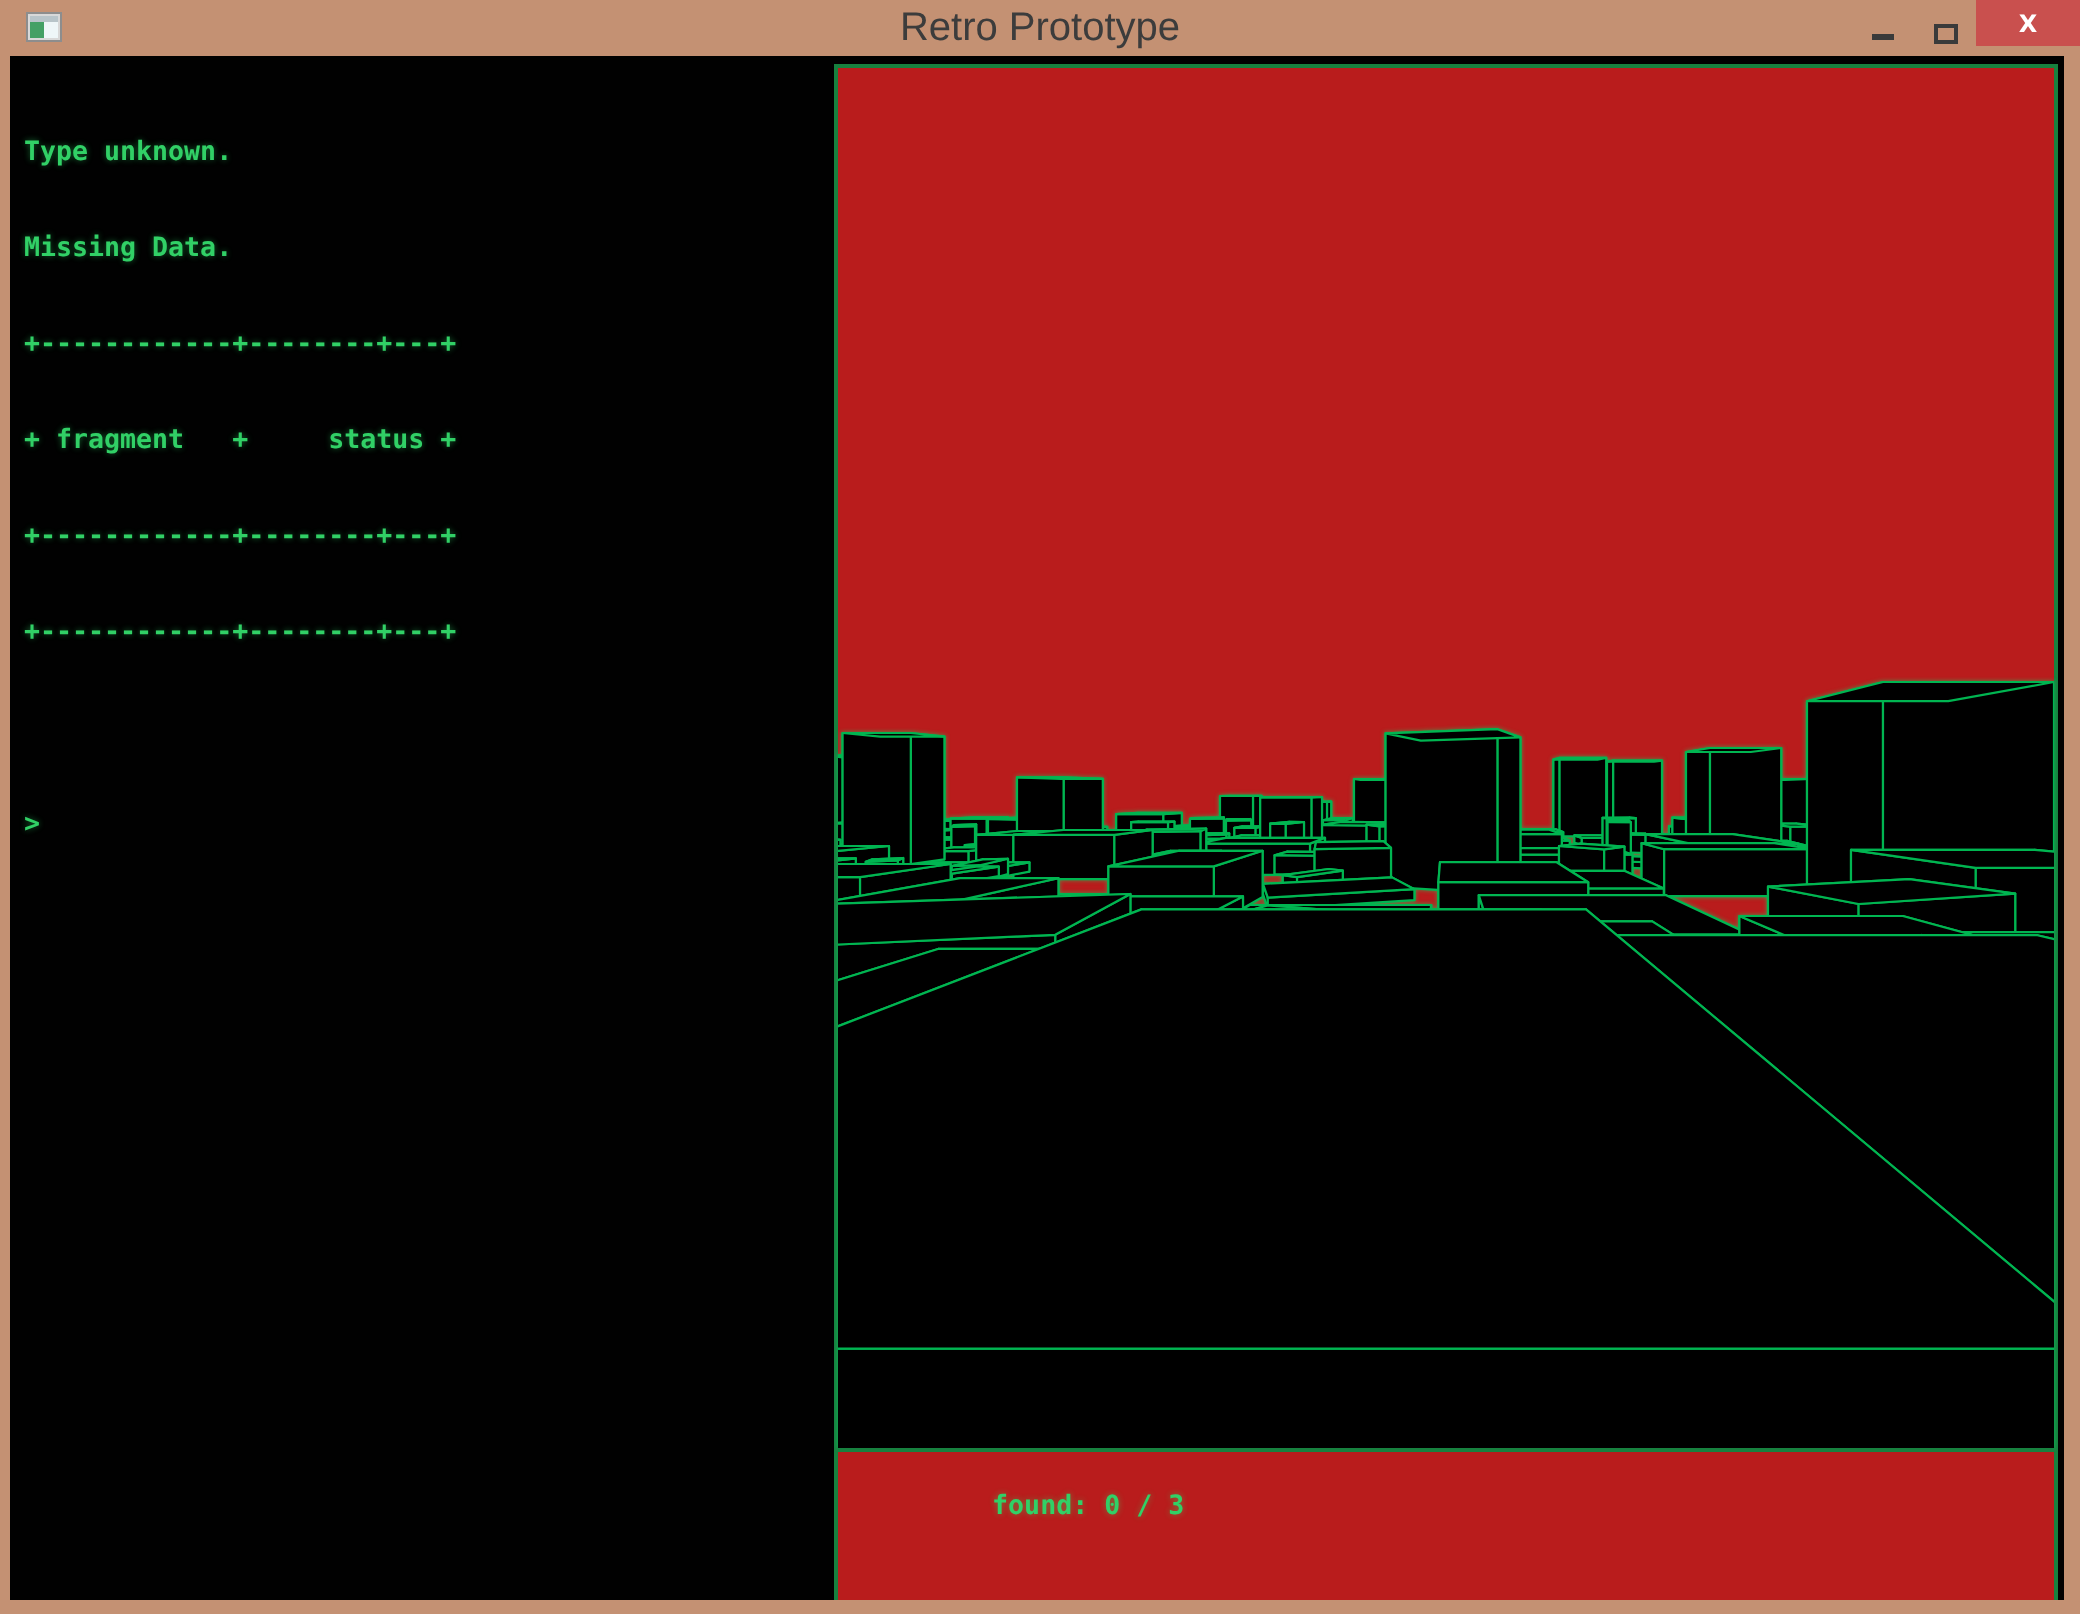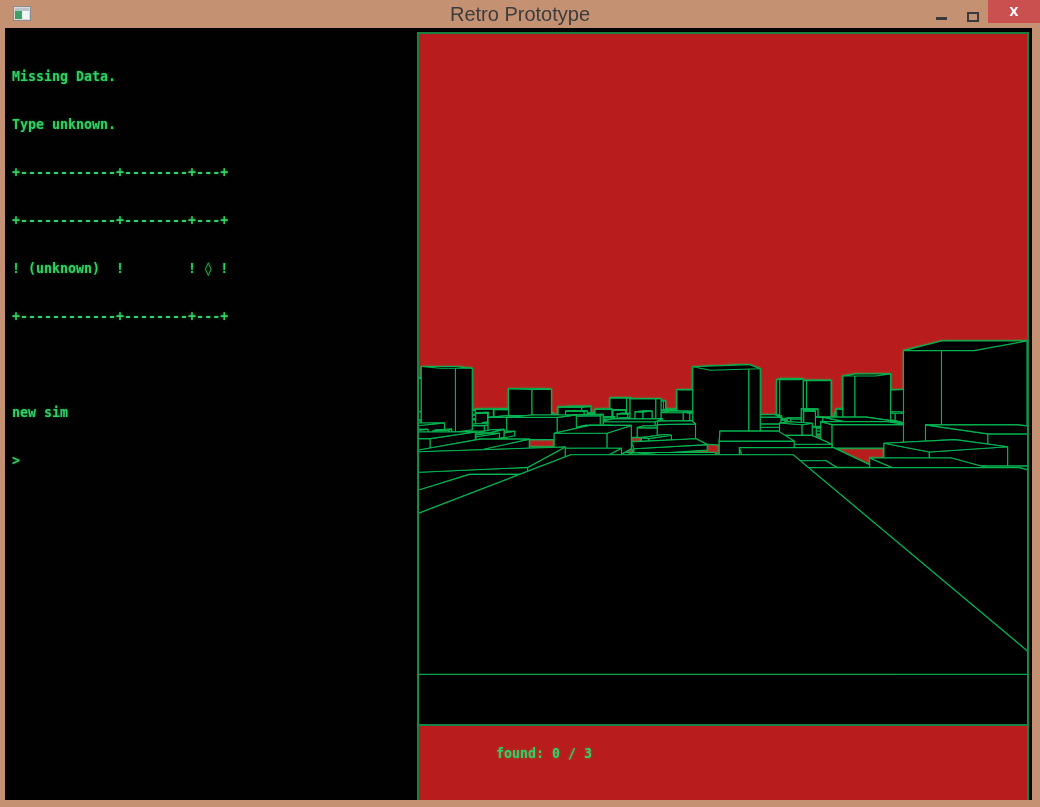--- a/index.html
+++ b/index.html
@@ -66,28 +66,27 @@
       </div>
       <div class="btn btn-close">
         <span>X</span>
       </div>
     </div>
   </div>
 
   <div class="client">
 
     <div class="terminal">
+      <div class="tline">Type unknown.</div>
       <div class="tline">Missing Data.</div>
-      <div class="tline">Type unknown.</div>
+      <div class="tline">+------------+--------+---+</div>
+      <div class="tline">+ fragment   +     status +</div>
       <div class="tline">+------------+--------+---+</div>
       <div class="tline">+------------+--------+---+</div>
-      <div class="tline">! (unknown)  !        ! ◊ !</div>
-      <div class="tline">+------------+--------+---+</div>
       <div class="tline"> </div>
-      <div class="tline action">new sim</div>
       <div class="tline">&gt;</div>
     </div>
 
     <div class="panel">
       <svg class="scene" viewBox="0 0 608 690" preserveAspectRatio="none">
           <polygon points="278.7,356.0 261.2,356.0 261.2,381.3 278.7,381.3"></polygon>
           <polygon points="276.7,355.5 278.7,356.0 278.7,381.3 276.7,382.7"></polygon>
           <polygon points="261.2,356.0 258.0,355.5 258.0,382.7 261.2,381.3"></polygon>
           <polygon points="258.0,355.5 276.7,355.5 276.7,382.7 258.0,382.7"></polygon>
           <polygon points="258.0,355.5 276.7,355.5 278.7,356.0 261.2,356.0"></polygon>

